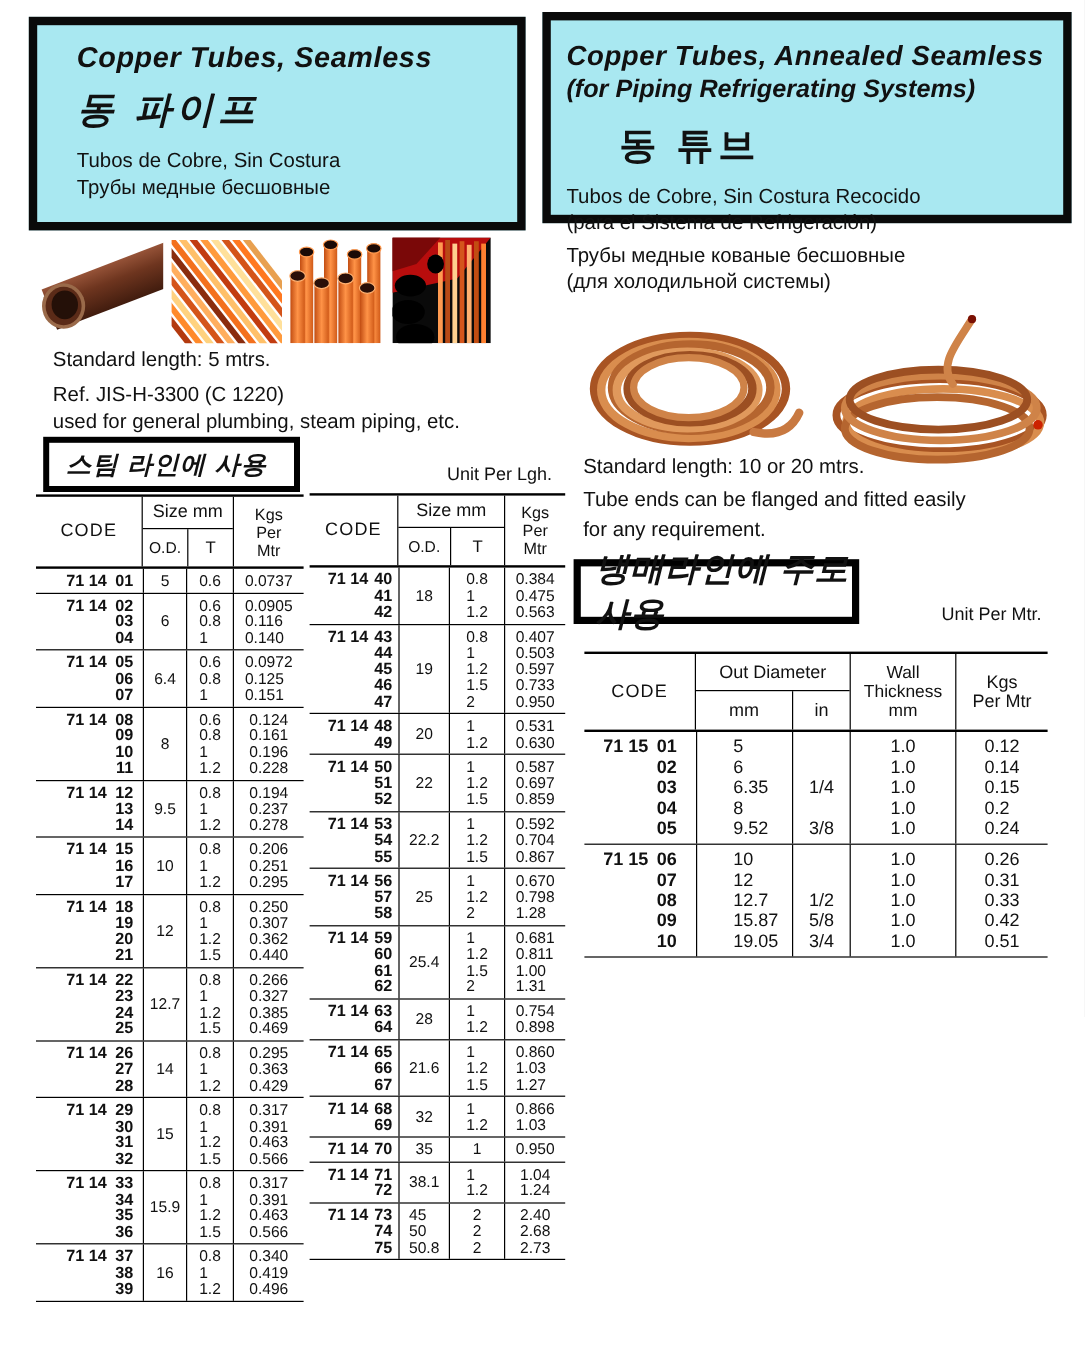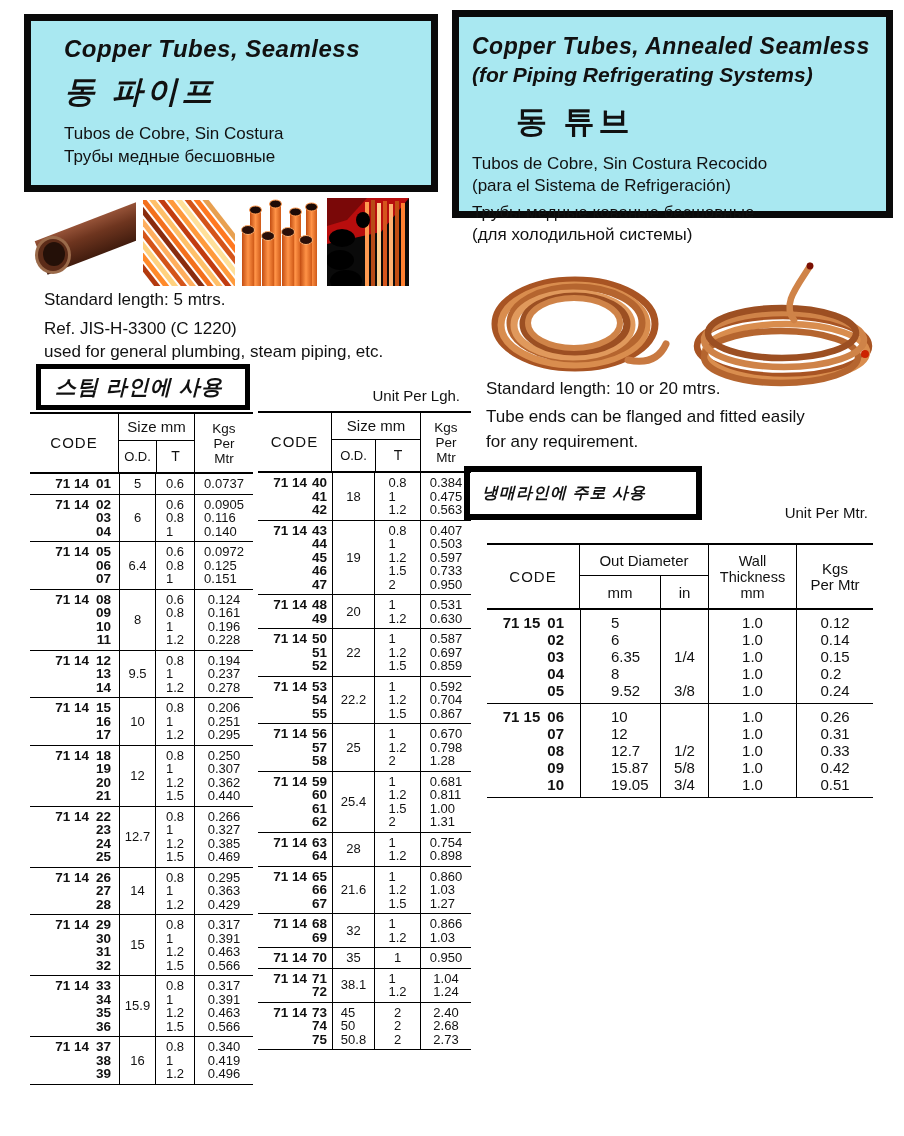--- a/index.html
+++ b/index.html
@@ -2,21 +2,21 @@
 <html><head>
 <meta charset="utf-8">
 <style>
   html,body{margin:0;padding:0;background:#e8e8e8;}
   .page{position:relative;width:904px;height:1136px;background:#ffffff;overflow:hidden;
         font-family:"Liberation Sans", sans-serif;color:#111;}
 
   
   .hdr-box{position:absolute;background:#a9e8f1;border:7px solid #0a0a0a;box-sizing:border-box;}
   .hdr-left{left:24px;top:14px;width:414px;height:178px;padding:8px 24px 8px 33px;}
-  .hdr-right{left:452px;top:10px;width:441px;height:208px;padding:8px 8px 8px 13px;}
+  .hdr-right{left:452px;top:10px;width:441px;height:176px;padding:8px 8px 8px 13px;}
   .h-title{font-size:24px;font-weight:bold;font-style:italic;letter-spacing:0.5px;margin-top:6px;}
   .hdr-right .h-title{font-size:23px;margin-top:8px;}
   .h-sub{font-size:21px;font-weight:bold;font-style:italic;margin-top:3px;}
   .h-kr{font-size:31px;font-weight:bold;font-style:italic;margin-top:8px;letter-spacing:4px;}
   .hdr-right .h-kr{font-style:normal;margin-left:44px;margin-top:14px;}
   .h-es{font-size:17px;margin-top:11px;}
   .h-es2{font-size:17px;margin-top:2px;}
   .h-cjk{font-size:16px;font-weight:bold;margin-top:4px;}
   .hdr-right .h-cjk{font-size:15.5px;margin-top:8px;}
   .h-ru{font-size:17px;margin-top:3px;}
@@ -26,21 +26,21 @@
   
   .photo{position:absolute;}
   .photo svg{display:block;}
 
   
   .txtblock{position:absolute;font-size:17px;}
   .txtblock div{margin-top:6px;}
   .kr-box{position:absolute;border:5px solid #000;display:flex;align-items:center;
           font-weight:bold;font-style:italic;box-sizing:border-box;background:#fff;}
   .kr-steam{left:36px;top:364px;width:214px;height:46px;font-size:21px;padding-left:14px;letter-spacing:1px;}
-  .kr-refr{left:464px;top:466px;width:238px;height:54px;font-size:16px;padding-left:12px;border-width:6px;letter-spacing:1px;align-items:center;}
+  .kr-refr{left:478px;top:466px;width:238px;height:54px;font-size:28px;padding-left:12px;border-width:6px;letter-spacing:1px;align-items:center;}
   .unit-lbl{position:absolute;font-size:15px;text-align:right;width:120px;}
   .unit-lgh{left:340px;top:387px;}
   .unit-mtr{left:748px;top:504px;}
 
   
   .code-table{position:absolute;font-size:13px;line-height:13.5px;}
   .t1{left:30px;top:412px;--c1:89px;--c2:37px;--c3:38px;--c4:59px;width:223px;}
   .t2{left:258px;top:411px;--c1:74px;--c2:43px;--c3:45px;--c4:51px;width:213px;}
   .ct-head{display:grid;grid-template-columns:var(--c1) var(--c2) var(--c3) var(--c4);
            grid-template-rows:27px 31px;border-top:2px solid #000;border-bottom:2px solid #000;}

